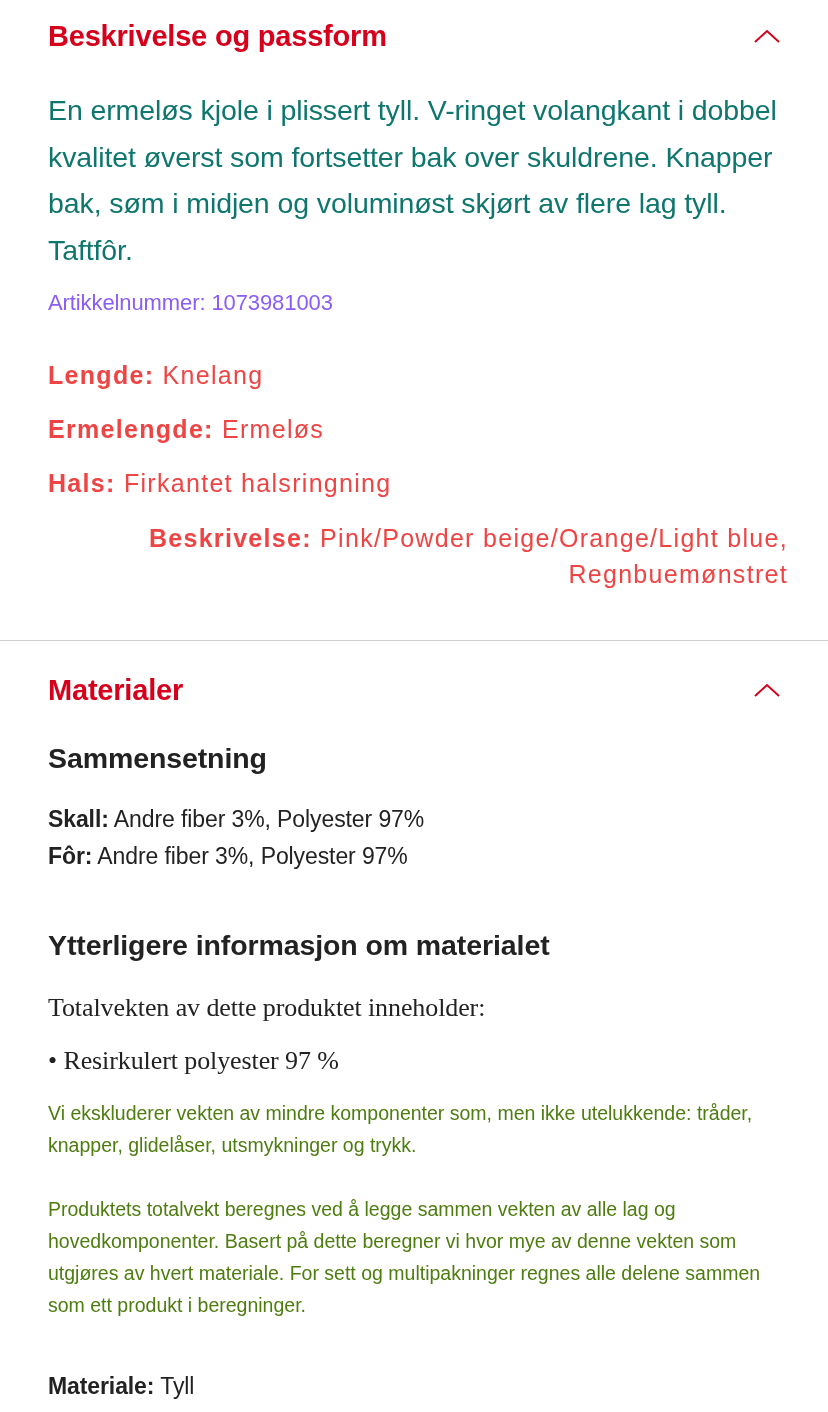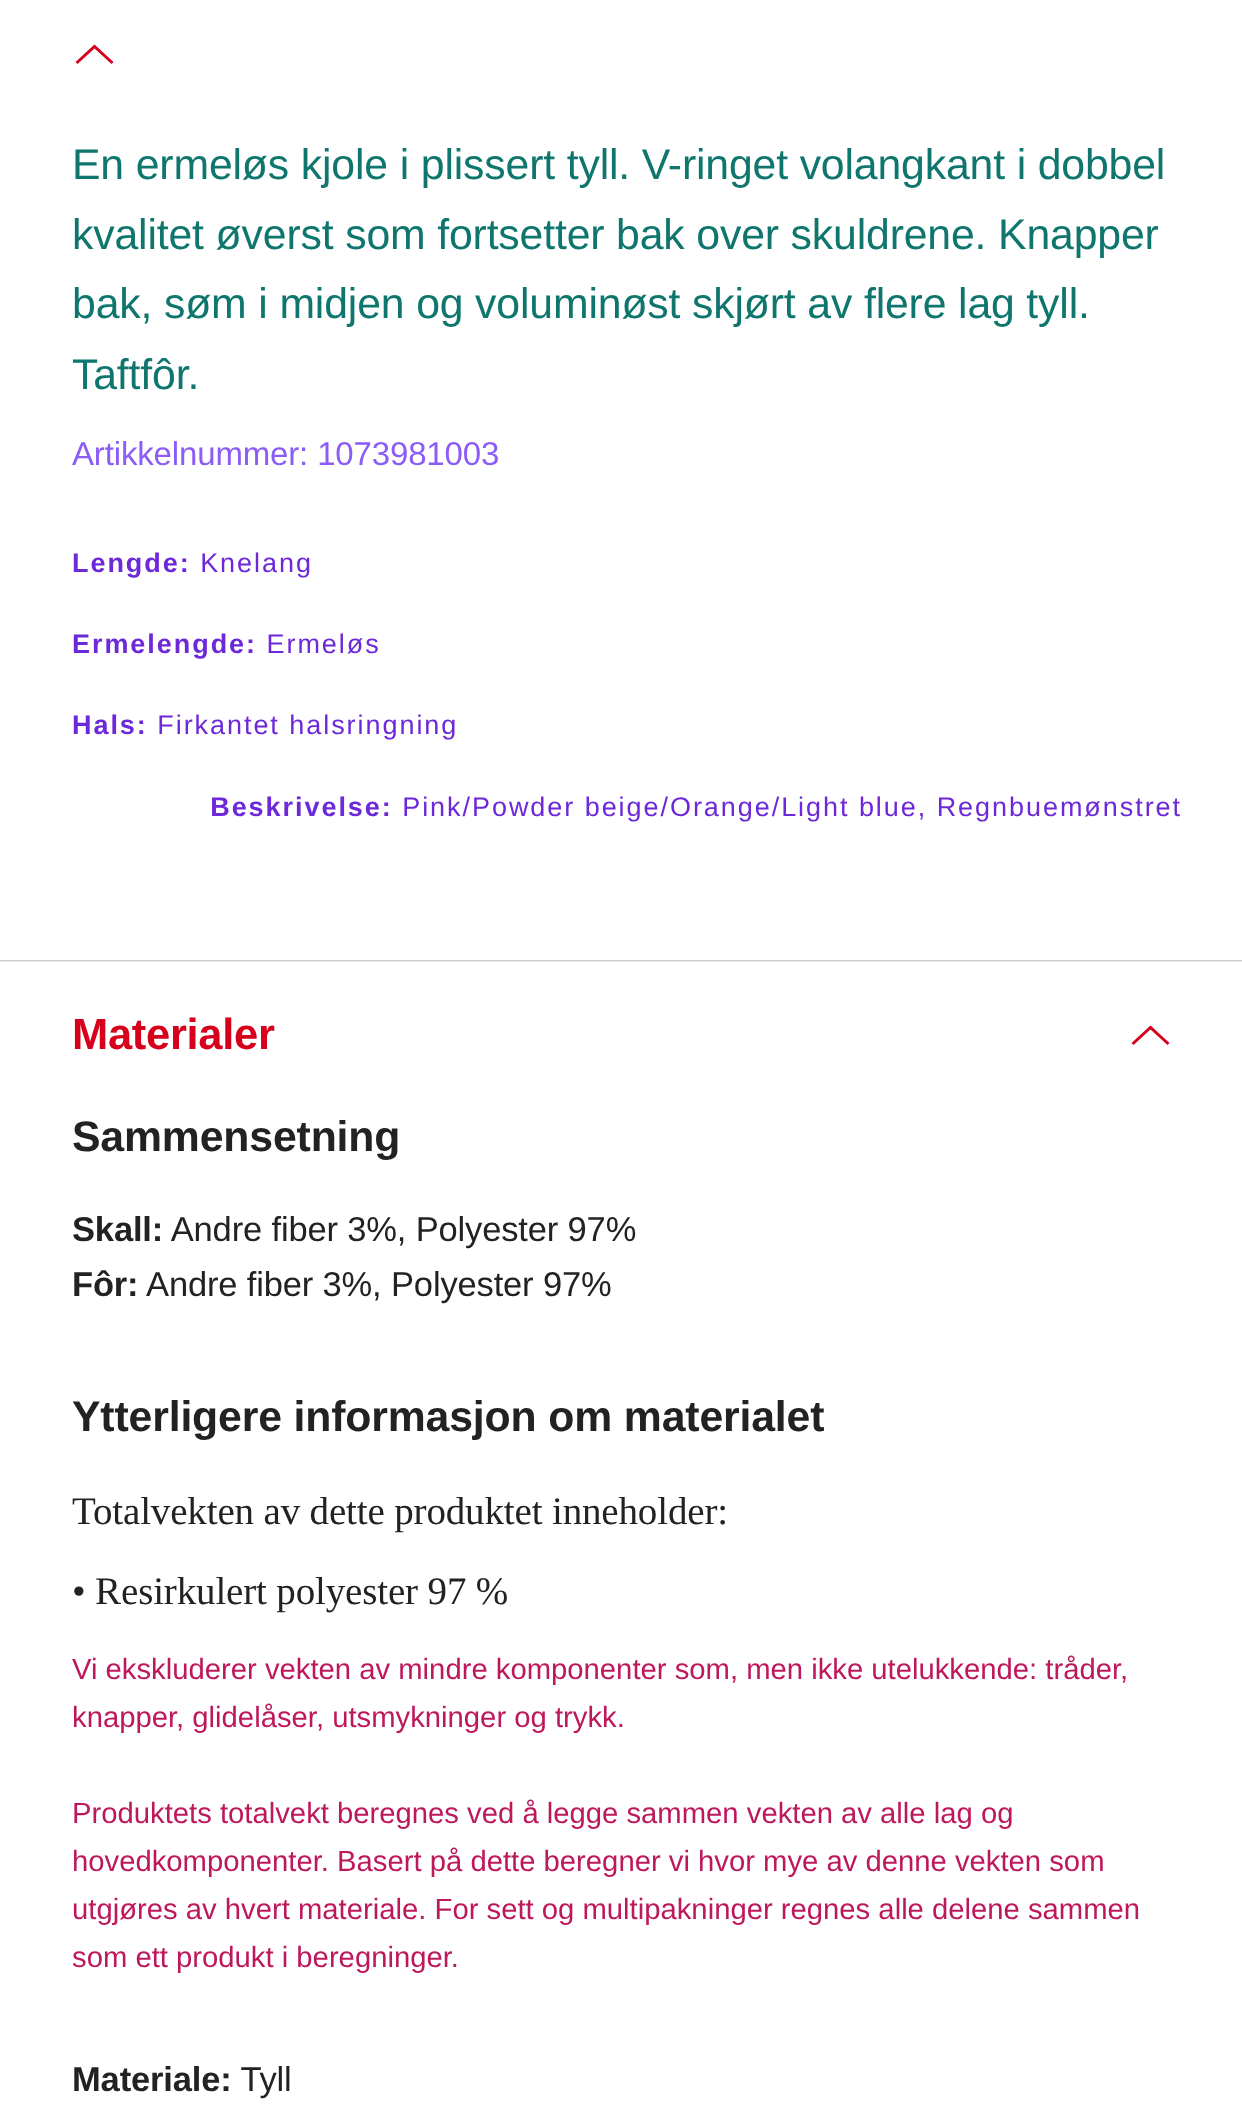--- a/index.html
+++ b/index.html
@@ -37,21 +37,21 @@
       position: absolute; top: 87px; left: 48px; right: 40px;
       font-size: 28.5px; line-height: 46.5px; color: #0f766e;
       letter-spacing: -0.1px;
     }
     .article {
       position: absolute; top: 290px; left: 48px;
       font-size: 22px; color: #8b5cf6; letter-spacing: -0.1px;
     }
     .attr {
       position: absolute; left: 48px; right: 40px;
-      font-size: 18px; color: #6d28d9; letter-spacing: 1.3px; line-height: 36px;
+      font-size: 25px; color: #ef4444; letter-spacing: 1.3px; line-height: 36px;
     }
     .attr .k { font-weight: 700; }
     .divider {
       position: absolute; top: 640px; left: 0; width: 828px; height: 1px;
       background: #cfcfcf;
     }
     #sec-mat .section-header { position: absolute; top: 670px; left: 48px; right: 48px; height: 40px; }
     .h3 {
       position: absolute; left: 48px;
       font-size: 28.5px; font-weight: 700; color: #222; letter-spacing: -0.1px;
@@ -60,28 +60,29 @@
       position: absolute; left: 48px;
       font-size: 23px; color: #222; letter-spacing: -0.1px;
     }
     .comp .k { font-weight: 700; margin-top: 40px; }
     .plain {
       position: absolute; left: 48px;
       font-size: 26px; color: #222; letter-spacing: -0.1px; font-family: Liberation Serif, serif;
     }
     .grey {
       position: absolute; left: 48px; right: 40px;
-      font-size: 19.5px; color: #be185d; line-height: 32px;
+      font-size: 19.5px; color: #4d7c0f; line-height: 32px;
     }
   </style>
 </head>
 <body>
 
 <section id="sec-desc" class="section">
   <div class="section-header">
+    <h2 class="section-title">Beskrivelse og passform</h2>
     <span class="chevron">
       <svg width="28" height="16" viewBox="0 0 28 16">
           <polyline points="2,14 14,3 26,14" fill="none" stroke="#d6001c" stroke-width="2"></polyline>
         </svg>
     </span>
   </div>
 
   <p class="desc-body">En ermeløs kjole i plissert tyll. V-ringet volangkant i dobbel kvalitet øverst som fortsetter bak over skuldrene. Knapper bak, søm i midjen og voluminøst skjørt av flere lag tyll. Taftfôr.</p>
 
   <div class="article">

